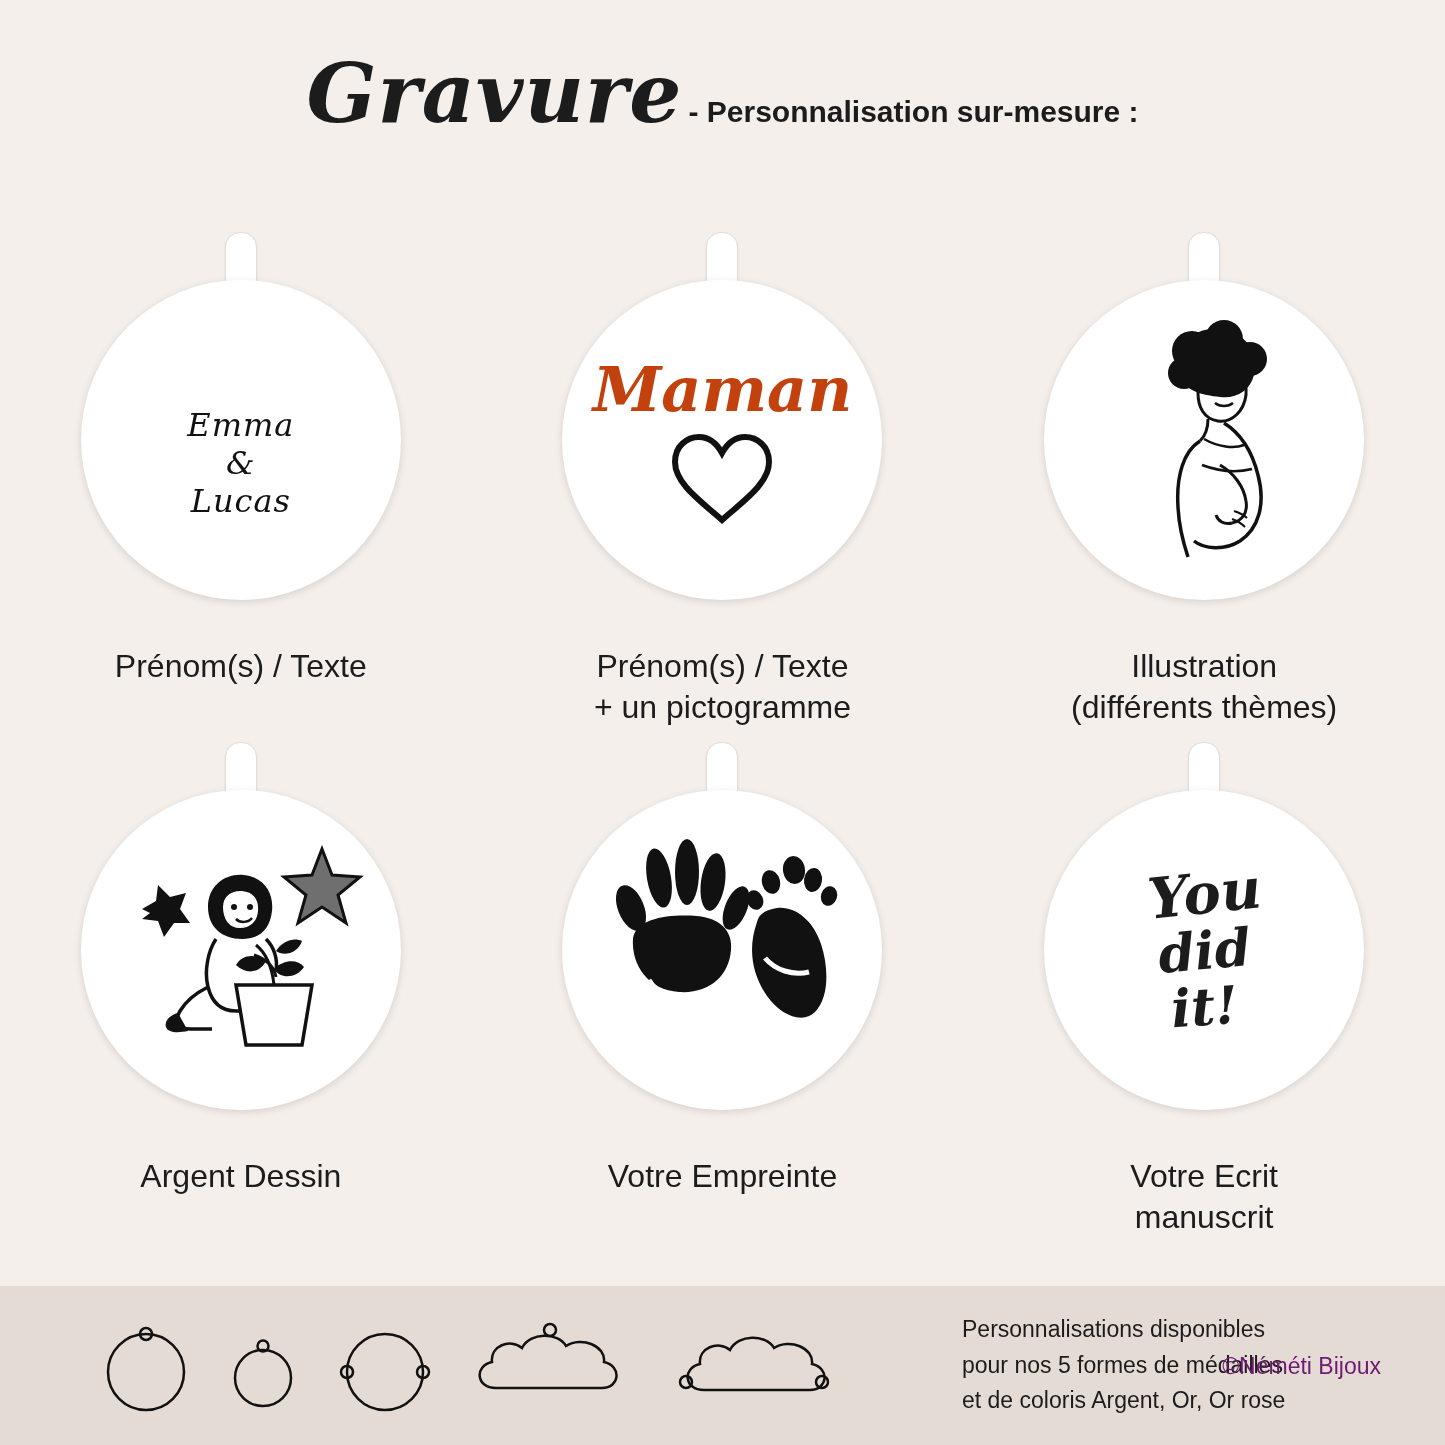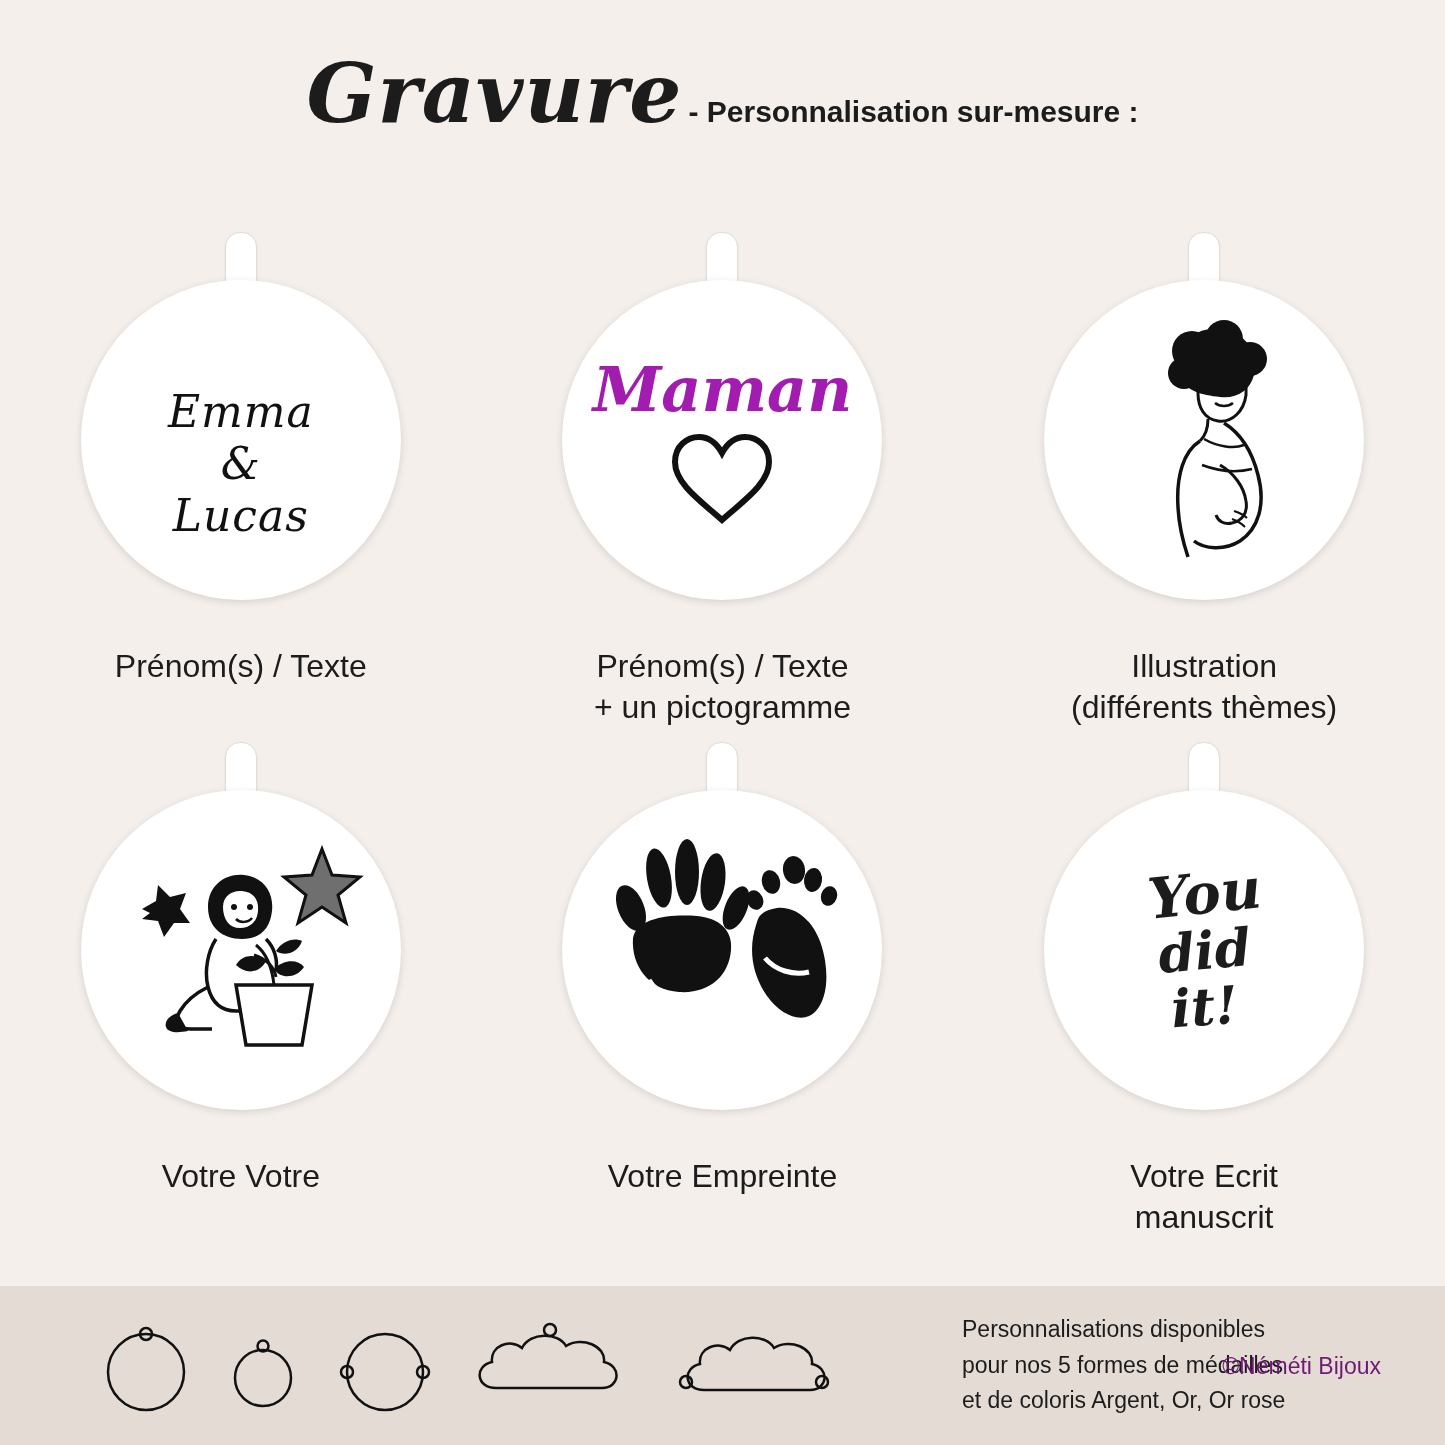--- a/index.html
+++ b/index.html
@@ -97,34 +97,34 @@
     font-size: 32px;
     line-height: 1.28;
     color: #1c1c1c;
     white-space: pre-line;
   }
 
   
   .eng-names {
     font-family: "DejaVu Serif", serif;
     font-style: italic;
-    font-size: 44px;
+    font-size: 32px;
     line-height: 1.18;
     text-align: center;
     color: #111;
     letter-spacing: 1px;
     margin-top: 48px;
   }
   .eng-maman {
     font-family: "DejaVu Serif", serif;
     font-style: italic;
     font-weight: bold;
     font-size: 62px;
     text-align: center;
-    color: #a21caf;
+    color: #c2410c;
     margin-bottom: 6px;
   }
   .eng-center {
     display: flex;
     flex-direction: column;
     align-items: center;
     justify-content: center;
   }
 
   
@@ -262,21 +262,21 @@
 
           <path d="M120 150 L196 150 L186 210 L130 210 Z" fill="#fff" stroke="#111" stroke-width="3.5"></path>
 
           <path d="M158 150 C156 132 150 118 140 110" fill="none" stroke="#111" stroke-width="3"></path>
           <path d="M150 126 C138 118 126 120 120 130 C130 140 144 138 150 126 Z" fill="#111"></path>
           <path d="M158 134 C168 124 182 124 188 132 C180 144 164 144 158 134 Z" fill="#111"></path>
           <path d="M160 116 C166 106 178 102 186 106 C182 118 168 122 160 116 Z" fill="#111"></path>
         </svg>
       </div>
     </div>
-    <div class="caption">Votre Votre</div>
+    <div class="caption">Argent Dessin</div>
   </div>
 
   <div class="cell">
     <div class="medal-wrap">
       <div class="bail"></div>
       <div class="disc">
         <svg width="250" height="240" viewBox="0 0 250 240">
 
           <g fill="#111">
             <ellipse cx="34" cy="78" rx="13" ry="24" transform="rotate(-22 34 78)"></ellipse>

